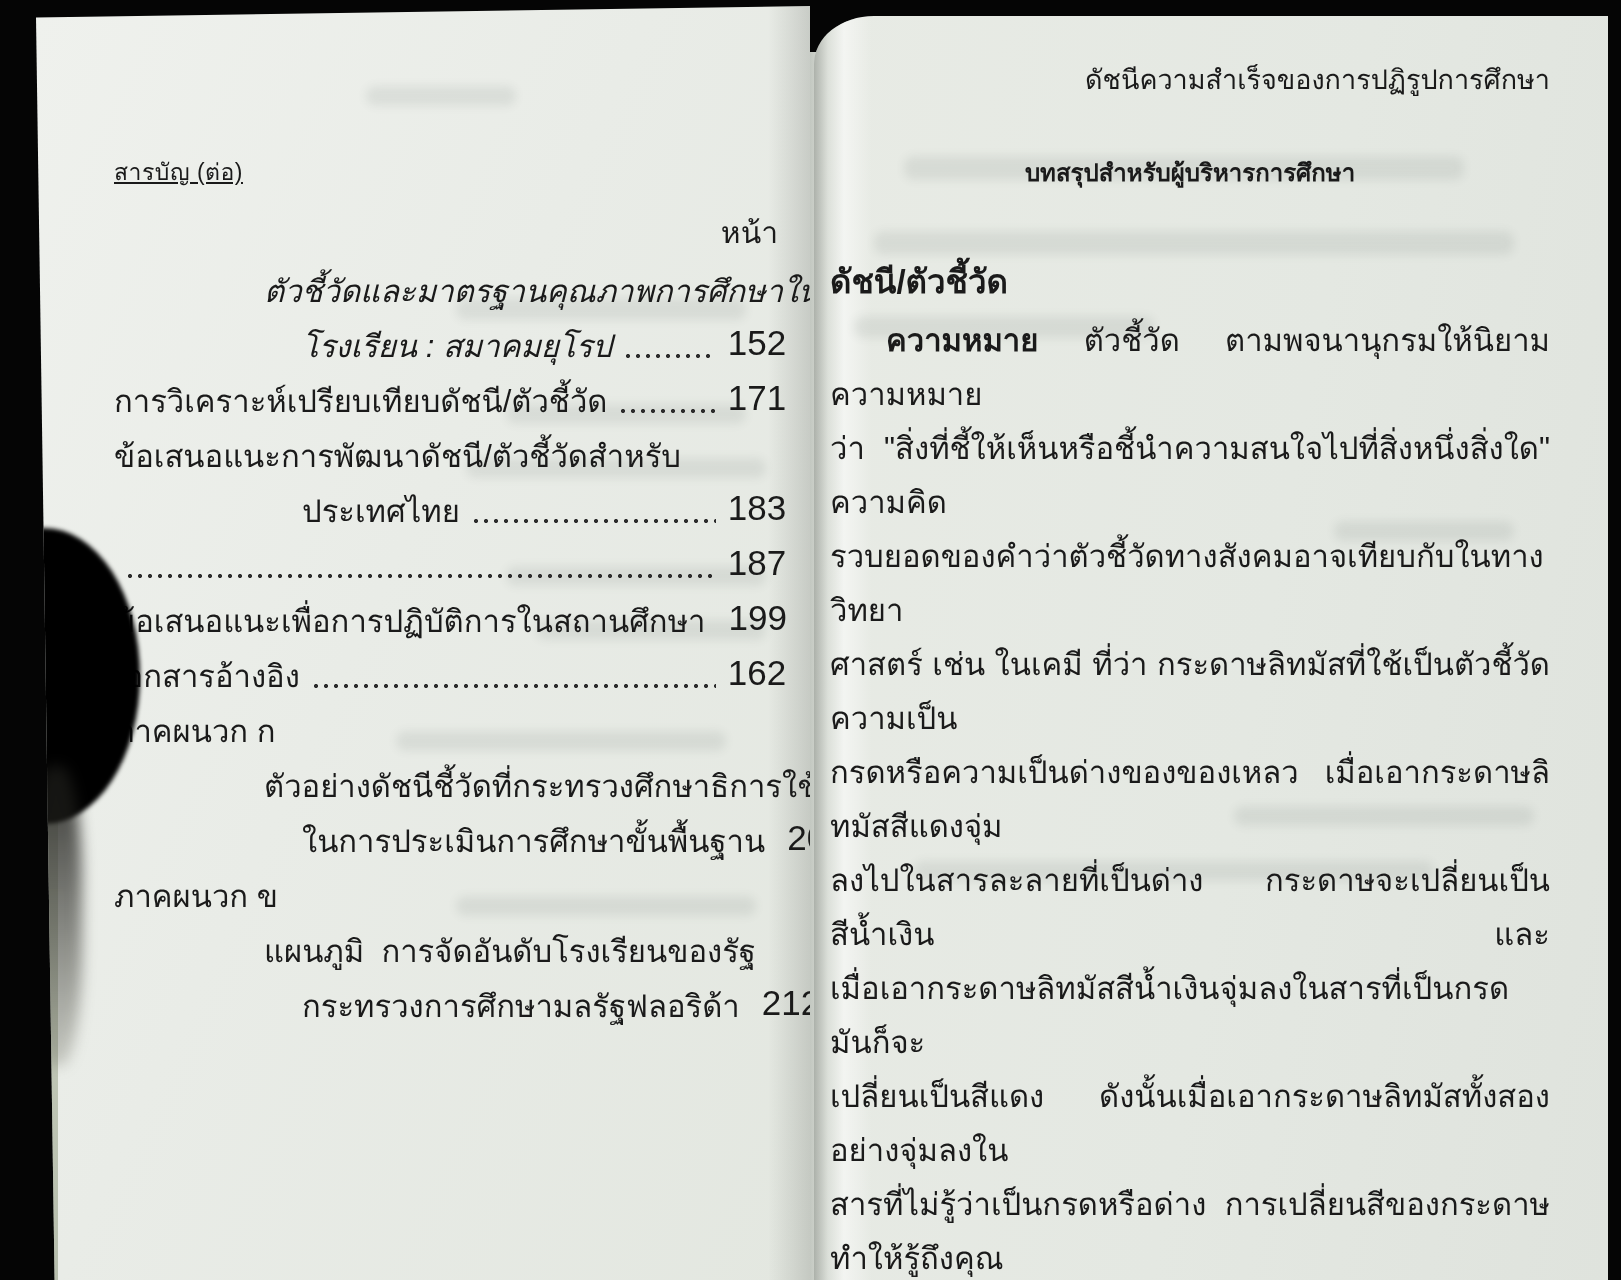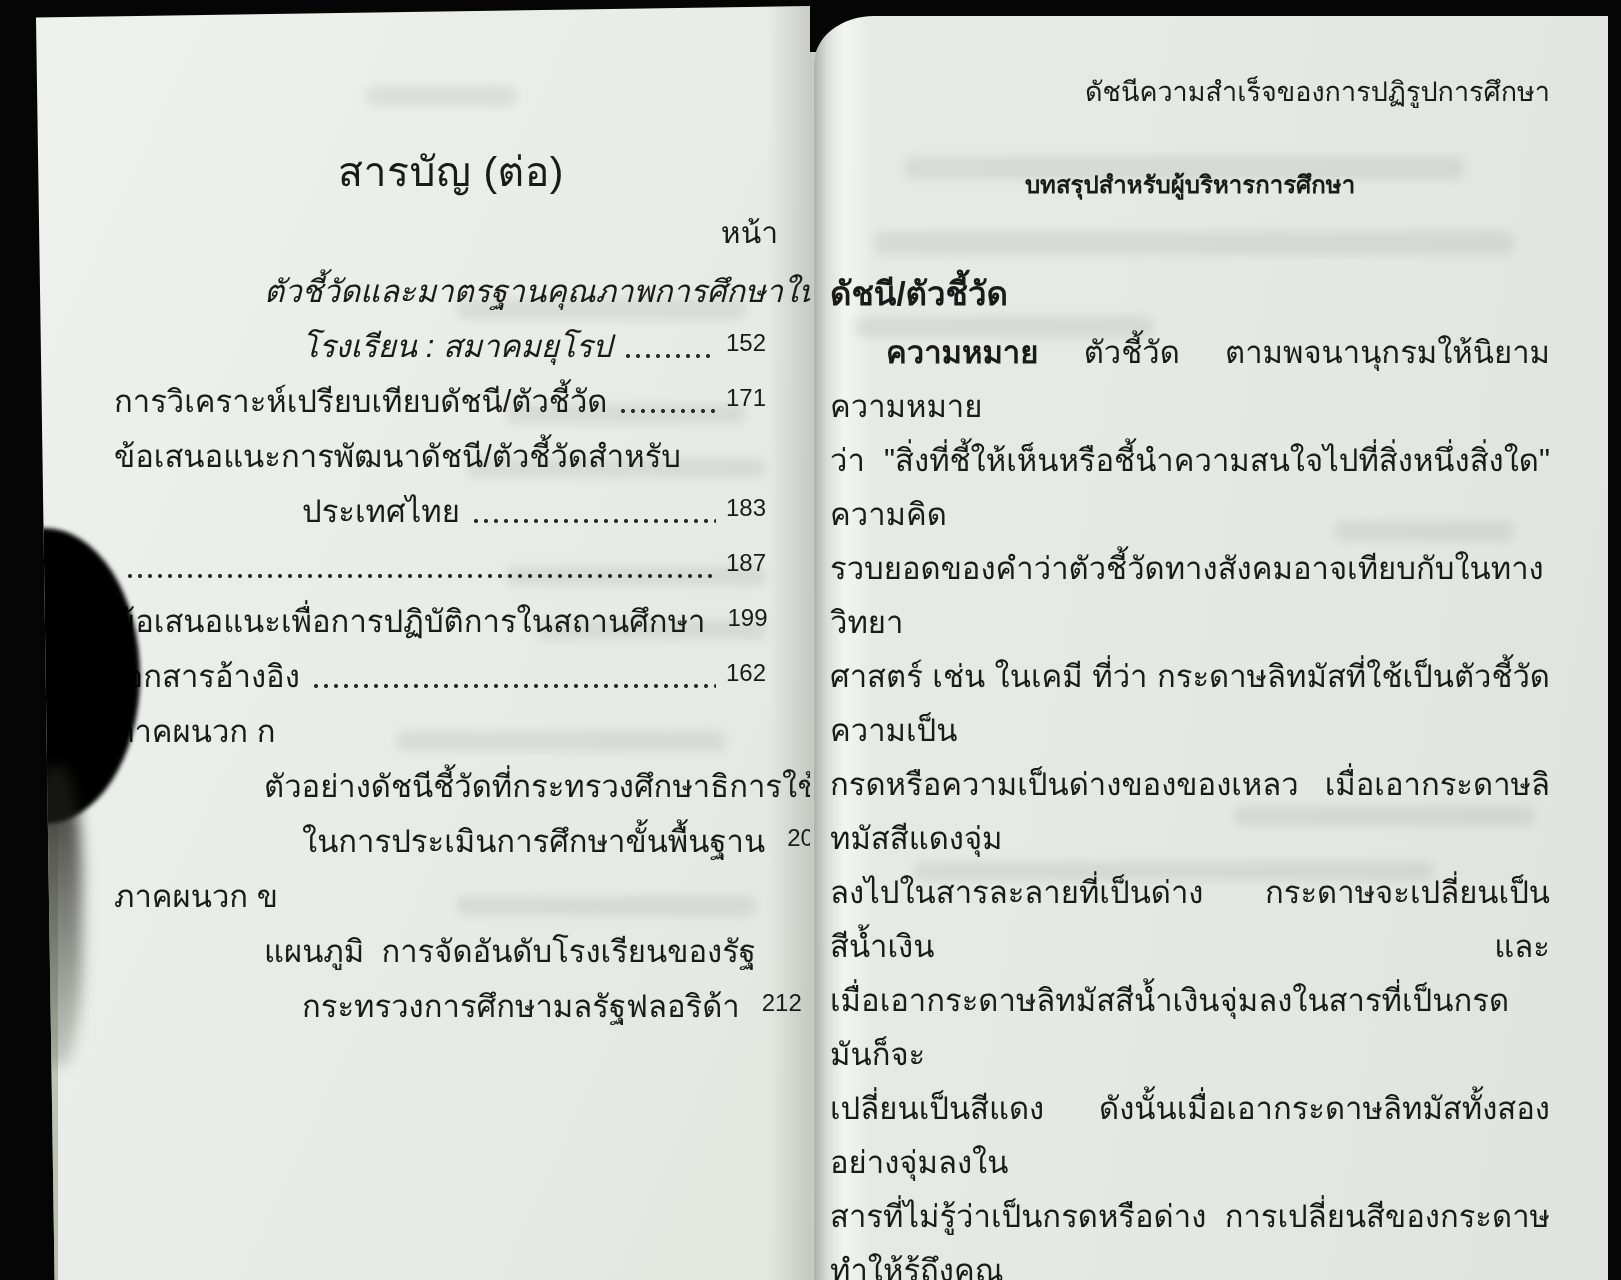--- a/index.html
+++ b/index.html
@@ -44,37 +44,37 @@
   }
   .thumb-smear{
     position:absolute;left:-6px;top:760px;width:52px;height:300px;z-index:3;
     background:linear-gradient(to bottom,rgba(25,25,22,.85),rgba(95,95,80,.25));
     filter:blur(7px);border-radius:40%;
   }
   
   .ghost{position:absolute;background:#3c4a44;opacity:.09;filter:blur(5px);border-radius:9px;}
   
   .toc-content{position:relative;height:100%;box-sizing:border-box;padding:140px 22px 0 78px;}
-  .toc-title{font-size:41px;line-height:52px;text-align:center;font-weight:normal;letter-spacing:.5px;}
+  .toc-title{font-size:23px;line-height:52px;text-align:left;font-weight:normal;letter-spacing:.5px;text-decoration:underline;}
   .toc-pagecol{margin-top:10px;line-height:50px;font-size:30px;text-align:right;padding-right:10px;}
   .toc-rows{margin-top:2px;}
   .toc-row{display:flex;align-items:flex-end;height:55px;font-size:31px;}
   .toc-row .toc-text{line-height:46px;white-space:pre;}
   .toc-row.ital .toc-text{font-style:italic;}
   .toc-row.ind1{padding-left:150px;}
   .toc-row.ind2{padding-left:188px;}
   .toc-leader{
     flex:1;height:10px;margin:0 10px 9px 12px;
     background-image:radial-gradient(circle at 4px 5px,#2c2c2c 1.8px,rgba(0,0,0,0) 2.3px);
     background-size:10px 10px;background-repeat:repeat-x;background-position:left center;
   }
-  .toc-pagenum{width:62px;text-align:left;font-size:24px;line-height:48px;position:relative;top:-3px;}
+  .toc-pagenum{width:62px;text-align:center;font-size:35px;line-height:48px;position:relative;top:-3px;}
   
   .chap-content{position:relative;height:100%;box-sizing:border-box;padding:46px 58px 0 16px;}
-  .running-head{margin-top:12px;font-size:27px;line-height:36px;text-align:right;font-family:Liberation Serif, serif;}
+  .running-head{font-size:27px;line-height:36px;text-align:right;font-family:Liberation Serif, serif;}
   .chap-title{margin-top:50px;font-size:24px;line-height:50px;text-align:center;font-weight:bold;}
   .section-heading{margin-top:60px;font-size:33px;line-height:48px;font-weight:bold;}
   .para{margin-top:8px;}
   .bline{font-size:31px;line-height:54px;text-align:justify;text-align-last:justify;white-space:normal;}
   .bline.indent{text-indent:56px;}
   .bline b{font-weight:bold;}
 </style>
 </head>
 <body>
 

